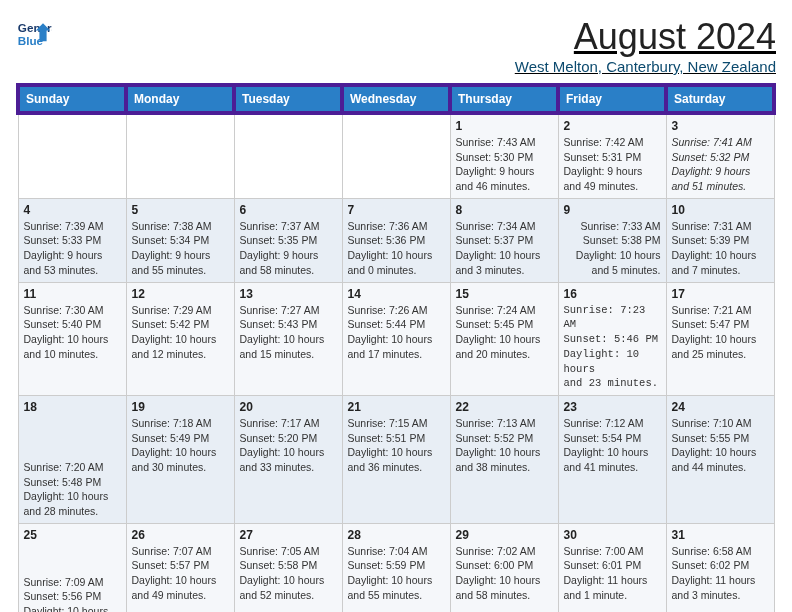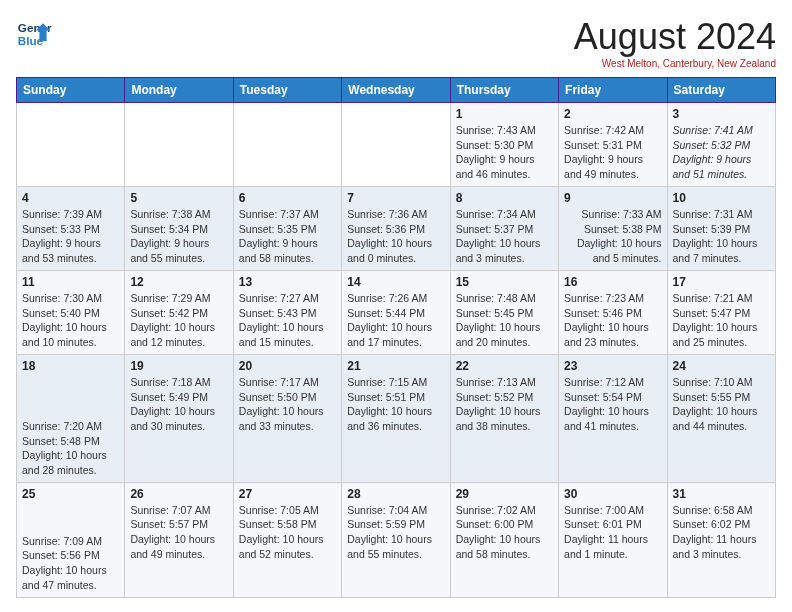--- a/index.html
+++ b/index.html
@@ -20,43 +20,44 @@
       display: flex;
       align-items: center;
       gap: 4px;
     }
     .logo-icon {
       width: 36px;
       height: 36px;
     }
     .title-block {
       text-align: right;
+      text-decoration: underline;
     }
     .main-title {
       font-size: 36px;
       font-weight: normal;
       color: #222;
     }
     .subtitle {
-      font-size: 10px;
-      color: #b91c1c;
+      font-size: 15px;
+      color: #0c4a6e;
     }
     .calendar {
       width: 100%;
       border-collapse: collapse;
       font-size: 11px;
     }
     .calendar thead tr th {
       background: #2a7fc7;
       color: #fff;
       padding: 5px 6px;
       text-align: left;
       font-size: 12px;
       font-weight: bold;
-      border: 1px solid #4c1d95;
+      border: 4px solid #4c1d95;
     }
     .calendar tbody tr td {
       border: 1px solid #ccc;
       vertical-align: top;
       padding: 4px 5px;
       min-height: 80px;
       height: 84px;
       background: #fff;
       color: #222;
       width: calc(100%/7);
@@ -212,28 +213,28 @@
         </td>
         <td>
           <span class="day-num">14</span>
           <div class="day-info" style="white-space: pre-line;">Sunrise: 7:26 AM
 Sunset: 5:44 PM
 Daylight: 10 hours
 and 17 minutes.</div>
         </td>
         <td>
           <span class="day-num">15</span>
-          <div class="day-info" style="white-space: pre-line;">Sunrise: 7:48 AM
+          <div class="day-info" style="white-space: pre-line;">Sunrise: 7:24 AM
 Sunset: 5:45 PM
 Daylight: 10 hours
 and 20 minutes.</div>
         </td>
         <td>
           <span class="day-num">16</span>
-          <div class="day-info" style="white-space: pre-line;">Sunrise: 7:23 AM
+          <div class="day-info" style="white-space: pre-line; font-family: Liberation Mono, monospace;">Sunrise: 7:23 AM
 Sunset: 5:46 PM
 Daylight: 10 hours
 and 23 minutes.</div>
         </td>
         <td>
           <span class="day-num">17</span>
           <div class="day-info" style="white-space: pre-line;">Sunrise: 7:21 AM
 Sunset: 5:47 PM
 Daylight: 10 hours
 and 25 minutes.</div>
@@ -250,21 +251,21 @@
         <td>
           <span class="day-num">19</span>
           <div class="day-info" style="white-space: pre-line;">Sunrise: 7:18 AM
 Sunset: 5:49 PM
 Daylight: 10 hours
 and 30 minutes.</div>
         </td>
         <td>
           <span class="day-num">20</span>
           <div class="day-info" style="white-space: pre-line;">Sunrise: 7:17 AM
-Sunset: 5:50 PM
+Sunset: 5:20 PM
 Daylight: 10 hours
 and 33 minutes.</div>
         </td>
         <td>
           <span class="day-num">21</span>
           <div class="day-info" style="white-space: pre-line;">Sunrise: 7:15 AM
 Sunset: 5:51 PM
 Daylight: 10 hours
 and 36 minutes.</div>
         </td>

